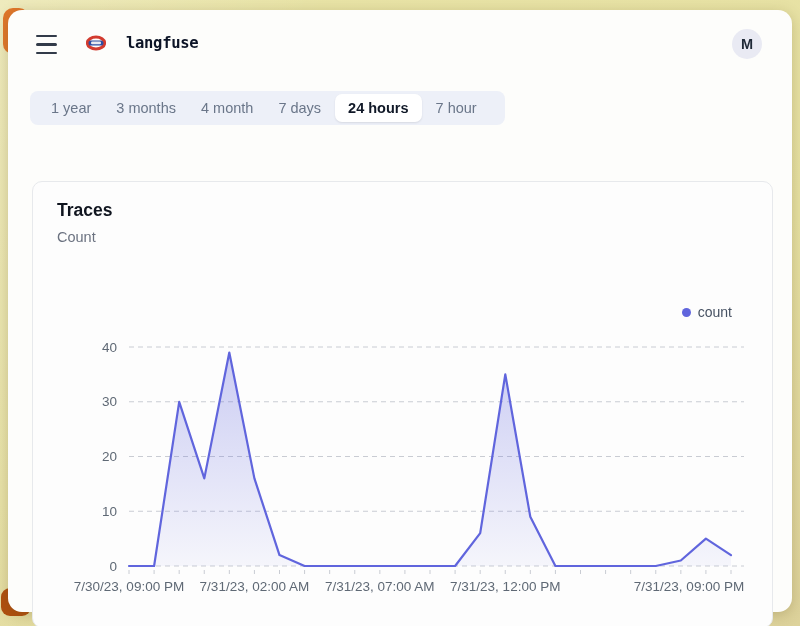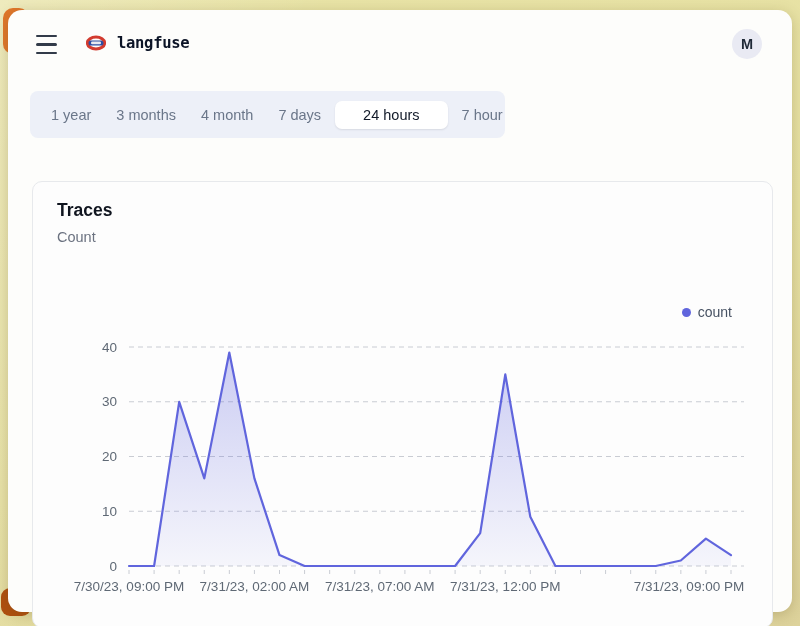--- a/index.html
+++ b/index.html
@@ -25,42 +25,42 @@
   }
 
   
   .header { position:absolute; left:0; top:0; width:100%; height:70px; }
   .hamburger {
     position:absolute; left:28px; top:25px; width:22px; height:19px;
     background:none; border:none; cursor:pointer;
     display:flex; flex-direction:column; justify-content:space-between; padding:0;
   }
   .hamburger span { display:block; width:21px; height:2.4px; background:#323b49; border-radius:2px; }
-  .brand { position:absolute; left:78px; top:24px; display:flex; align-items:center; gap:11px; }
+  .brand { position:absolute; left:78px; top:24px; display:flex; align-items:center; gap:20px; }
   .brand svg { display:block; }
   .brand-name { font-family:"DejaVu Sans Mono", monospace; font-weight:700;
     font-size:15.5px; color:#0c1426; letter-spacing:-0.3px; }
   .avatar {
     position:absolute; right:30px; top:19px; width:30px; height:30px; border-radius:50%;
     background:#e9eaf3; display:flex; align-items:center; justify-content:center;
     font-size:14.5px; font-weight:600; color:#1f2937; cursor:pointer;
   }
 
   
   .tabbar {
-    position:absolute; left:22px; top:81px; width:475px; height:47px;
+    position:absolute; left:22px; top:81px; width:475px; height:34px;
     background:#edf0f8; border-radius:8px;
     display:flex; align-items:center; padding:0 10px; gap:3px;
   }
   .tab {
     font-size:14.5px; color:#6a7689; padding:6px 11px; border-radius:7px;
     cursor:pointer; white-space:nowrap; background:transparent;
   }
-  .tab.selected { background:#ffffff; color:#101827; font-weight:400;
-    box-shadow:0 1px 2px rgba(15,23,42,0.10); padding:6px 28px; }
+  .tab.selected { background:#ffffff; color:#101827; font-weight:700;
+    box-shadow:0 1px 2px rgba(15,23,42,0.10); padding:6px 13px; }
 
   
   .card {
     position:absolute; left:24px; top:140px; width:741px; height:447px;
     background:#fdfdfd; border:1px solid #e7e9ec; border-radius:10px;margin-top:31px;
   }
   .card-title { position:absolute; left:24px; top:18px; font-size:17.5px; font-weight:700; color:#10151f; }
   .card-subtitle { position:absolute; left:24px; top:47px; font-size:14.5px; color:#6b7280; }
   .legend { position:absolute; top:122px; right:40px; display:flex; align-items:center; gap:7px; cursor:pointer; }
   .legend-dot { width:9px; height:9px; border-radius:50%; background:var(--chart-line,#6065dd); }

